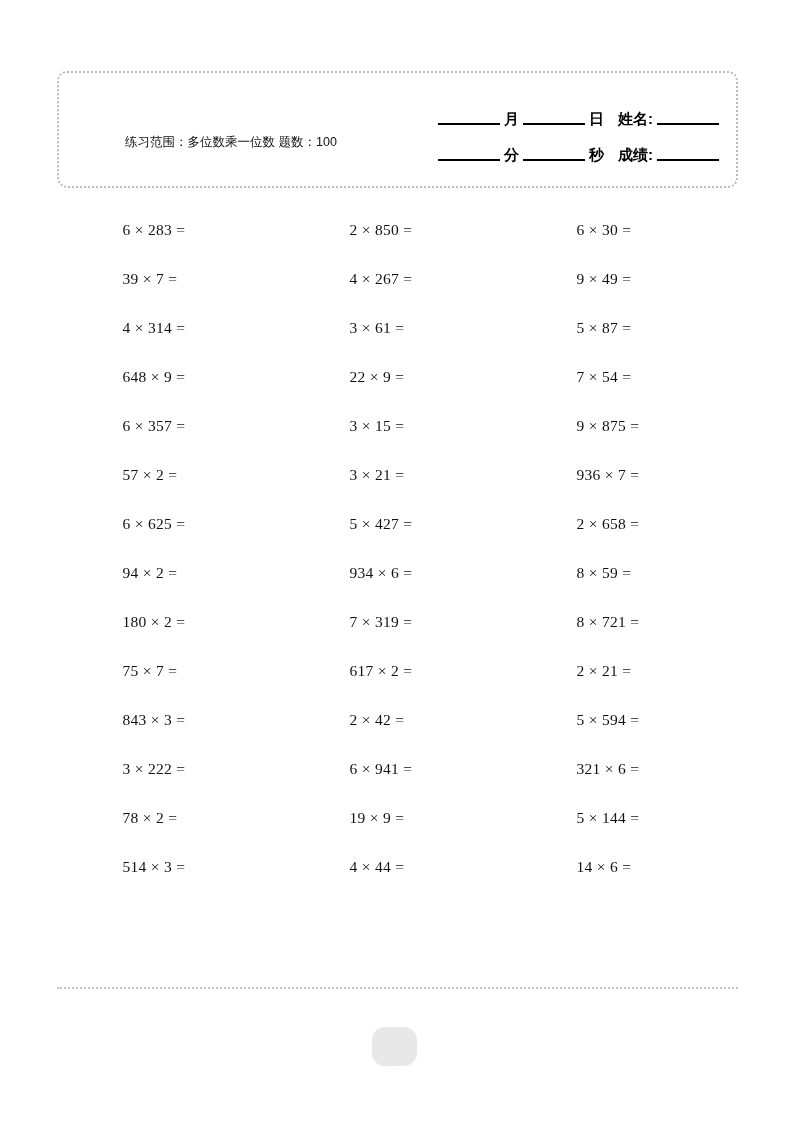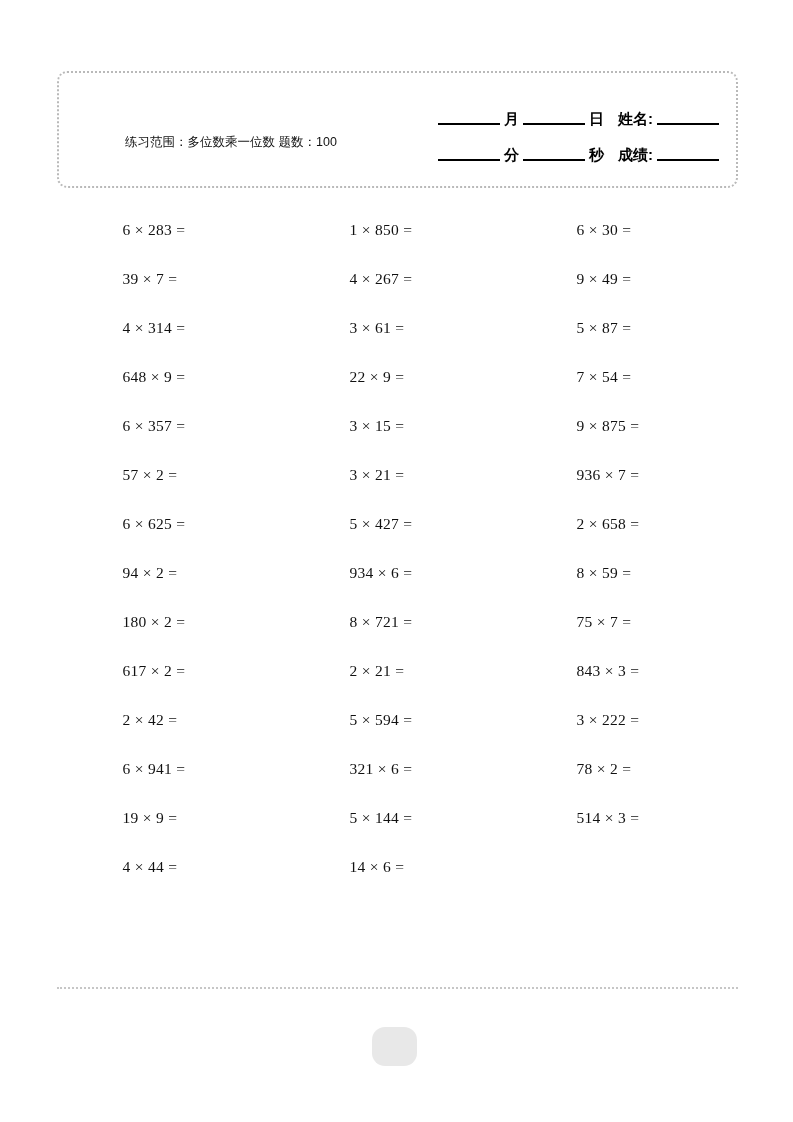--- a/index.html
+++ b/index.html
@@ -148,21 +148,21 @@
     </div>
 
   </div>
 </div>
 
 <div class="problems">
     <div class="cell">
       <span class="expr">6 × 283 =</span>
     </div>
     <div class="cell">
-      <span class="expr">1 × 850 =</span>
+      <span class="expr">2 × 850 =</span>
     </div>
     <div class="cell">
       <span class="expr">6 × 30 =</span>
     </div>
     <div class="cell">
       <span class="expr">39 × 7 =</span>
     </div>
     <div class="cell">
       <span class="expr">4 × 267 =</span>
     </div>
@@ -218,20 +218,23 @@
       <span class="expr">94 × 2 =</span>
     </div>
     <div class="cell">
       <span class="expr">934 × 6 =</span>
     </div>
     <div class="cell">
       <span class="expr">8 × 59 =</span>
     </div>
     <div class="cell">
       <span class="expr">180 × 2 =</span>
+    </div>
+    <div class="cell">
+      <span class="expr">7 × 319 =</span>
     </div>
     <div class="cell">
       <span class="expr">8 × 721 =</span>
     </div>
     <div class="cell">
       <span class="expr">75 × 7 =</span>
     </div>
     <div class="cell">
       <span class="expr">617 × 2 =</span>
     </div>

